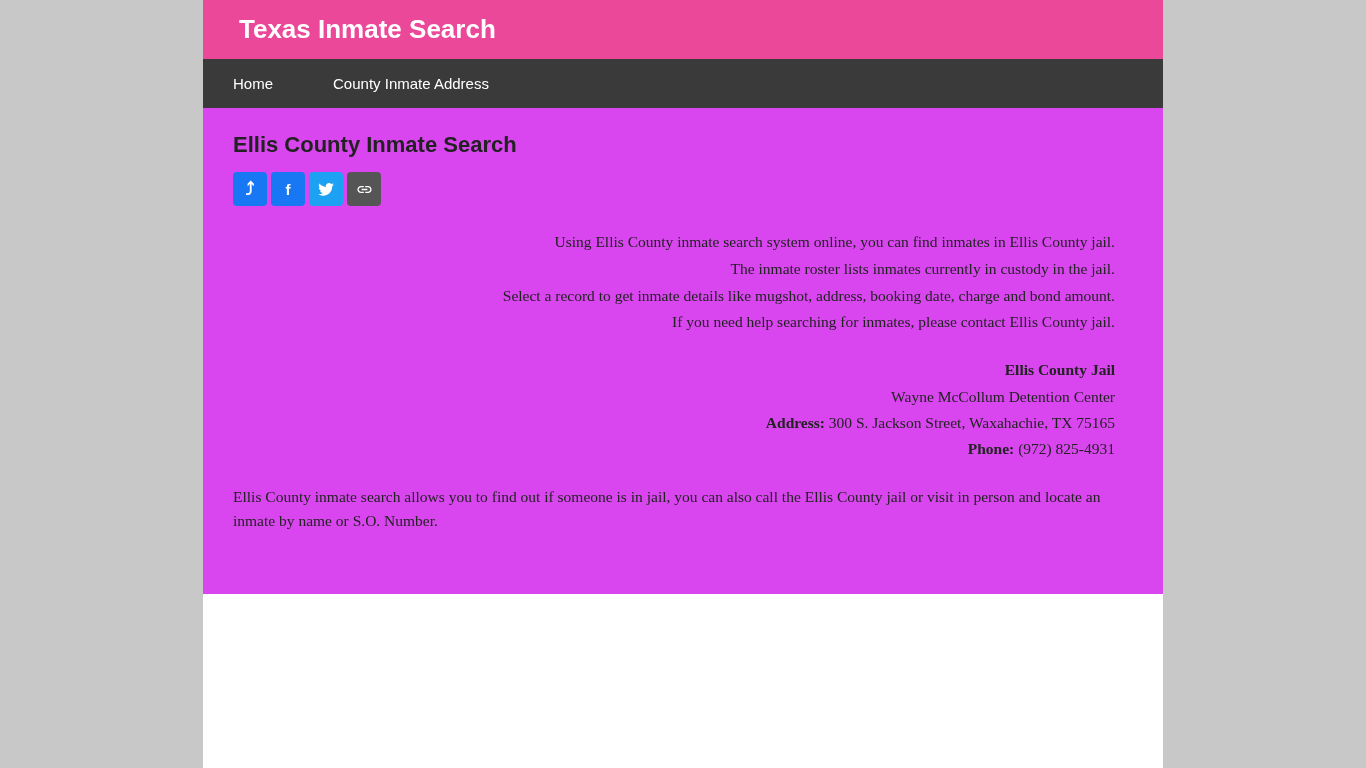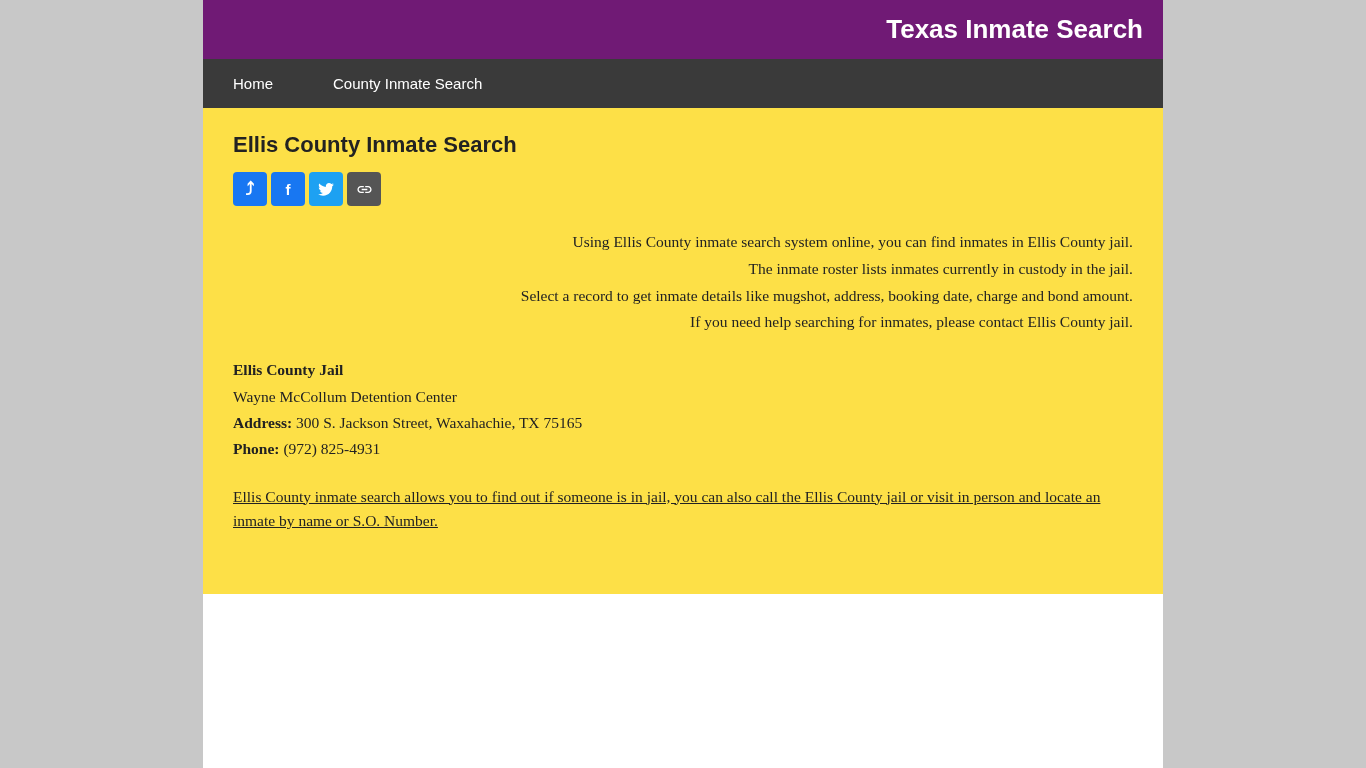--- a/index.html
+++ b/index.html
@@ -17,23 +17,23 @@
 
     #app-wrapper {
       max-width: 960px;
       margin: 0 auto;
       background: #fff;
       min-height: 768px;
     }
 
     
     #site-header {
-      background-color: #701a75;
-      padding: 14px 20px;
-      text-align: right;
+      background-color: #ec4899;
+      padding: 14px 36px;
+      text-align: left;
     }
 
     #site-title {
       color: #fff;
       font-size: 26px;
       font-weight: bold;
       font-family: Arial, sans-serif;
     }
 
     
@@ -47,22 +47,22 @@
       color: #fff;
       padding: 16px 30px;
       font-family: Arial, sans-serif;
       font-size: 15px;
       cursor: pointer;
       text-decoration: none;
     }
 
     
     #main-content {
-      padding: 24px 30px 40px 30px;
-      background: #fde047;
+      padding: 24px 48px 40px 30px;
+      background: #d946ef;
     }
 
     #page-heading {
       font-size: 22px;
       font-weight: bold;
       font-family: Arial, sans-serif;
       margin-bottom: 14px;
     }
 
     
@@ -118,34 +118,34 @@
       color: #222;
       text-align: right;
     }
 
     
     #jail-info {
       margin-bottom: 22px;
       line-height: 1.7;
       font-family: Georgia, serif;
       font-size: 15.5px;
+      text-align: right;
     }
 
     #jail-name {
       font-weight: bold;
     }
 
     
     #extra-info {
       font-family: Georgia, serif;
       font-size: 15.5px;
       color: #222;
       line-height: 1.6;
       margin-bottom: 20px;
-      text-decoration: underline;
     }
 
     
     #loading-section {
       padding: 10px 0 20px 0;
     }
 
     #loading-text {
       font-size: 36px;
       font-weight: bold;
@@ -157,21 +157,21 @@
 <body>
 
 <div id="app-wrapper">
 
   <div id="site-header">
     <span id="site-title">Texas Inmate Search</span>
   </div>
 
   <nav id="main-nav">
     <a class="nav-item">Home</a>
-    <a class="nav-item">County Inmate Search</a>
+    <a class="nav-item">County Inmate Address</a>
   </nav>
 
   <div id="main-content">
 
     <h1 id="page-heading">Ellis County Inmate Search</h1>
 
     <div id="social-share">
       <button class="social-btn share" title="Share">⤴</button>
       <button class="social-btn facebook" title="Facebook">f</button>
       <button class="social-btn twitter" title="Twitter">

